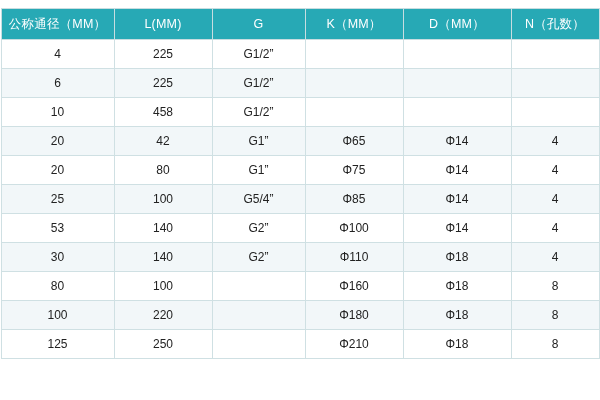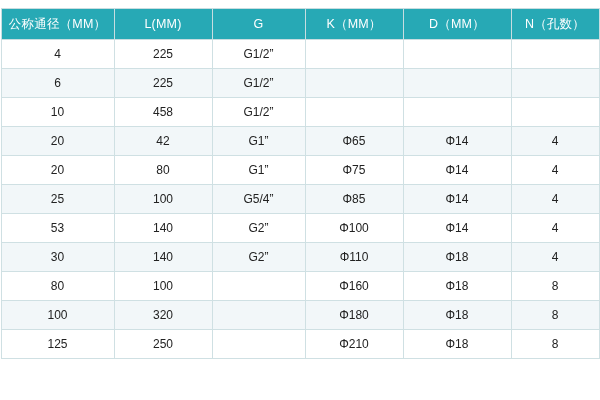--- a/index.html
+++ b/index.html
@@ -131,21 +131,21 @@
       <tr>
         <td class="col-0">80</td>
         <td class="col-1">100</td>
         <td class="col-2"></td>
         <td class="col-3">Φ160</td>
         <td class="col-4">Φ18</td>
         <td class="col-5">8</td>
       </tr>
       <tr>
         <td class="col-0">100</td>
-        <td class="col-1">320</td>
+        <td class="col-1">220</td>
         <td class="col-2"></td>
         <td class="col-3">Φ180</td>
         <td class="col-4">Φ18</td>
         <td class="col-5">8</td>
       </tr>
       <tr>
         <td class="col-0">125</td>
         <td class="col-1">250</td>
         <td class="col-2"></td>
         <td class="col-3">Φ210</td>

